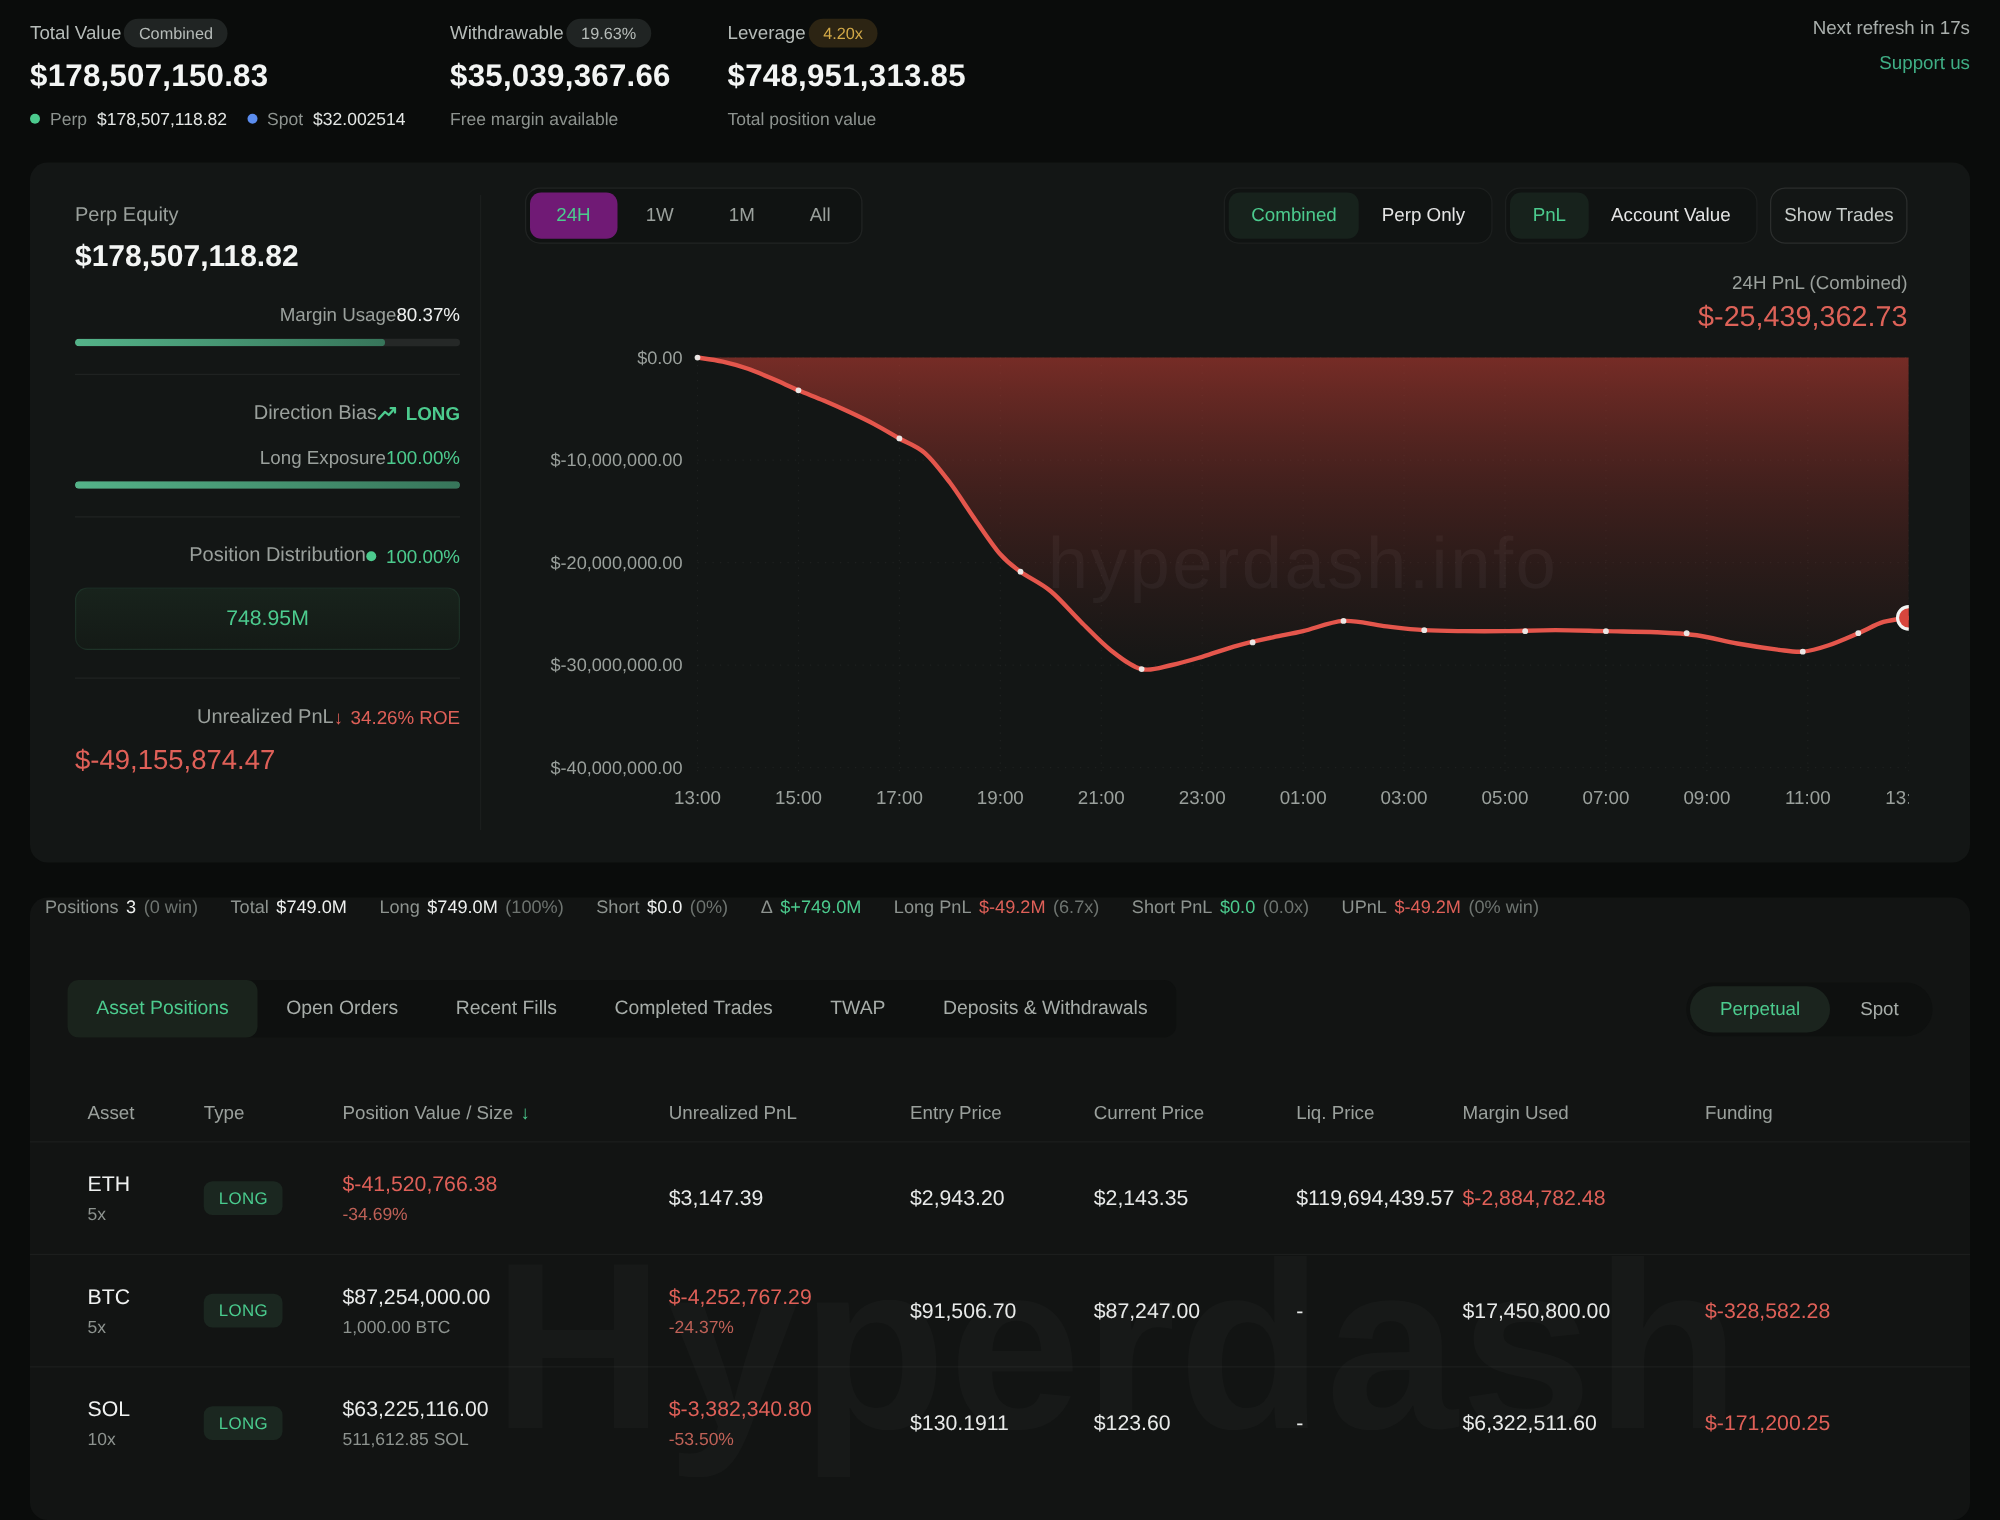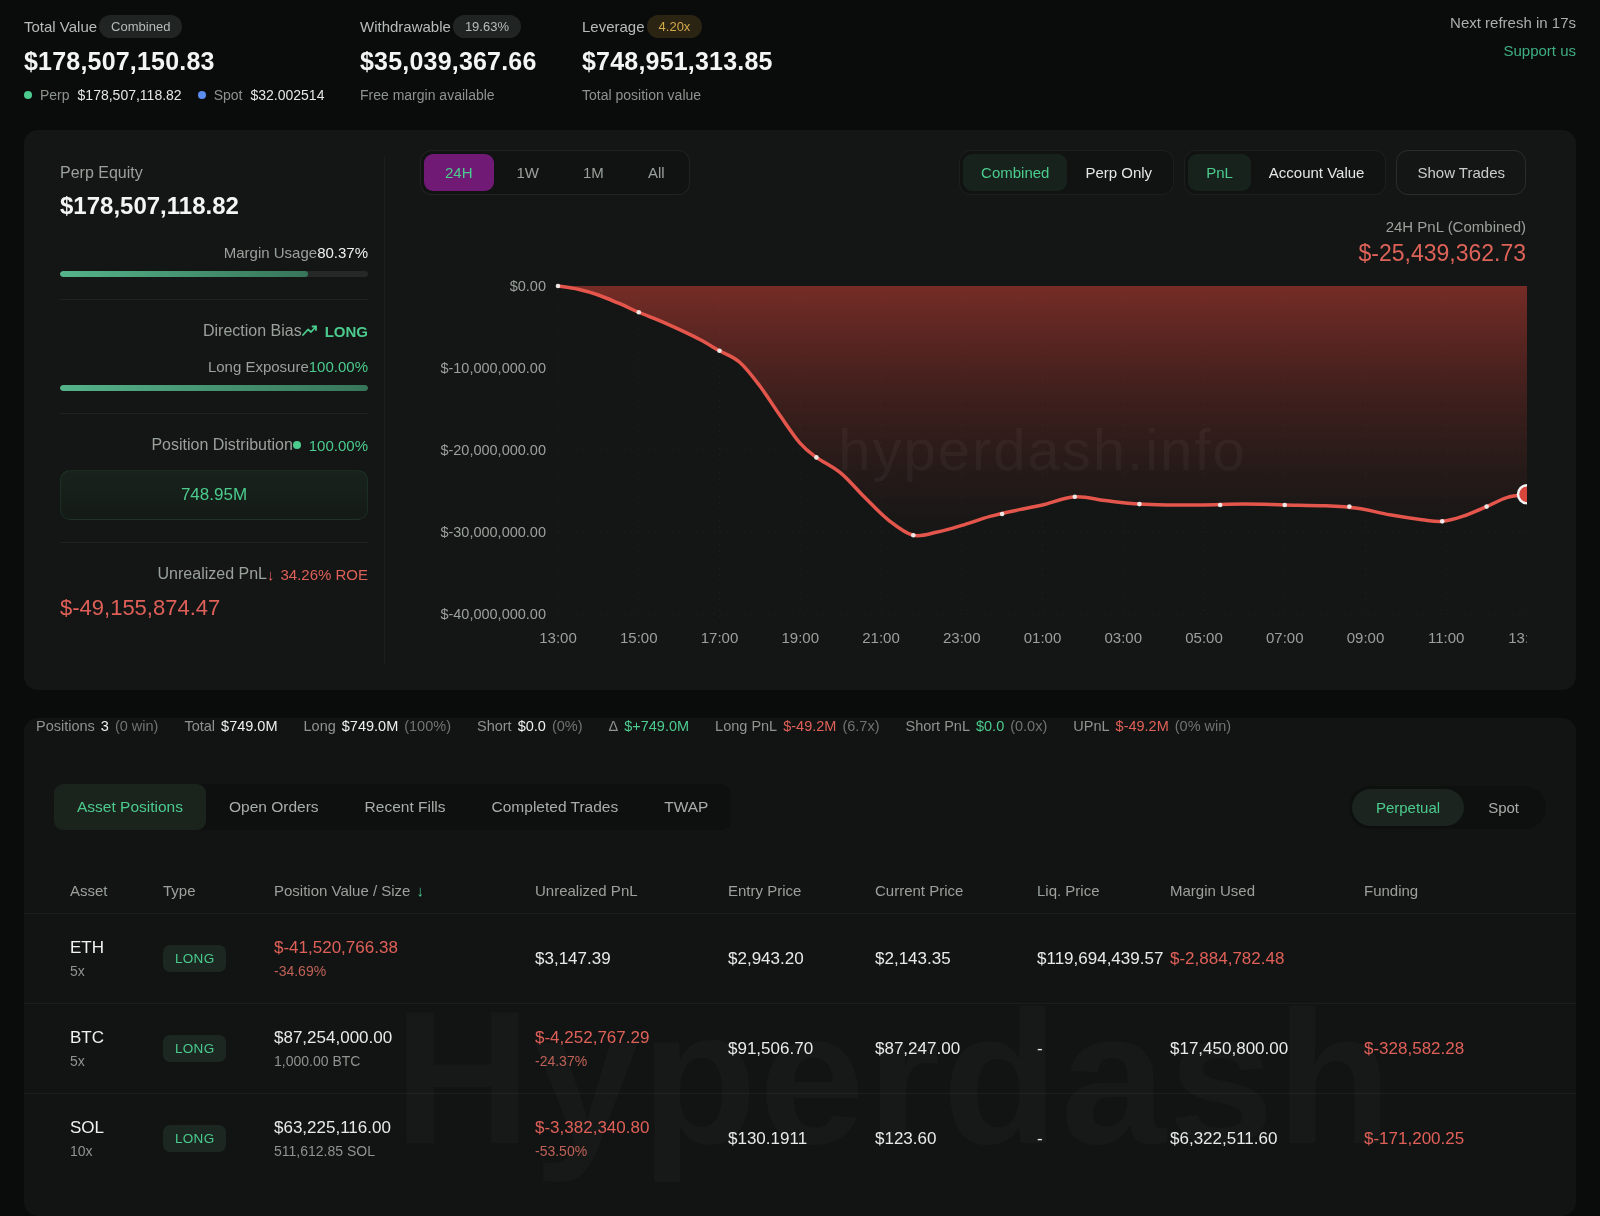--- a/index.html
+++ b/index.html
@@ -58,21 +58,21 @@
 
   .range-tabs { position:absolute; left:396px; top:20px; display:flex; gap:2px;
     border:1px solid rgba(255,255,255,0.07); background:#101312; border-radius:12px; padding:3px; }
   .rtab { padding:10px 21px; font-size:15px; color:#9aa09c; border-radius:9px; cursor:pointer; }
   .rtab.active { background:#701a75; color:#4ccb8e; }
   .right-controls { position:absolute; right:50px; top:20px; display:flex; gap:10px; }
   .btn-group { display:flex; padding:3px; border:1px solid rgba(255,255,255,0.05);
     background:#101312; border-radius:12px; }
   .gbtn { padding:10px 18px; font-size:15px; color:#e5e5e5; border-radius:9px; cursor:pointer; white-space:nowrap; }
   .gbtn.active { background:#17221c; color:#4ccb8e; }
-  .show-trades { padding:13px 20px; font-size:15px; color:#c8cdca; border:1px solid rgba(255,255,255,0.10);
+  .show-trades { padding:13px 10px; font-size:15px; color:#c8cdca; border:1px solid rgba(255,255,255,0.10);
     border-radius:12px; cursor:pointer; background:transparent; }
   .pnl-block { position:absolute; right:50px; top:88px; text-align:right; }
   .pnl-label { font-size:15px; color:#9aa09c; }
   .pnl-value { margin-top:5px; font-size:23px; font-weight:500; color:#dd6258; }
   #chart-holder { position:absolute; left:396px; top:140px; width:1107px; height:390px; }
 
   
   .positions-card { position:absolute; left:24px; top:718px; width:1552px; height:498px;
     background:#121413; border-radius:14px; overflow:hidden; }
   .table-watermark { position:absolute; left:370px; top:250px; font-size:190px; font-weight:600;
@@ -337,20 +337,21 @@
       </span>
     </div>
 
   <div class="tabs-row">
     <div class="tab-strip" id="positions-tabs">
         <div class="ptab active">Asset Positions</div>
         <div class="ptab">Open Orders</div>
         <div class="ptab">Recent Fills</div>
         <div class="ptab">Completed Trades</div>
         <div class="ptab">TWAP</div>
+        <div class="ptab">Deposits &amp; Withdrawals</div>
       </div>
     <div class="market-toggle" id="market-toggle">
         <div class="mtab active">Perpetual</div>
         <div class="mtab">Spot</div>
       </div>
   </div>
 
   <div class="tgrid thead" id="table-head">
       <div><span>Asset</span></div>
       <div><span>Type</span></div>

